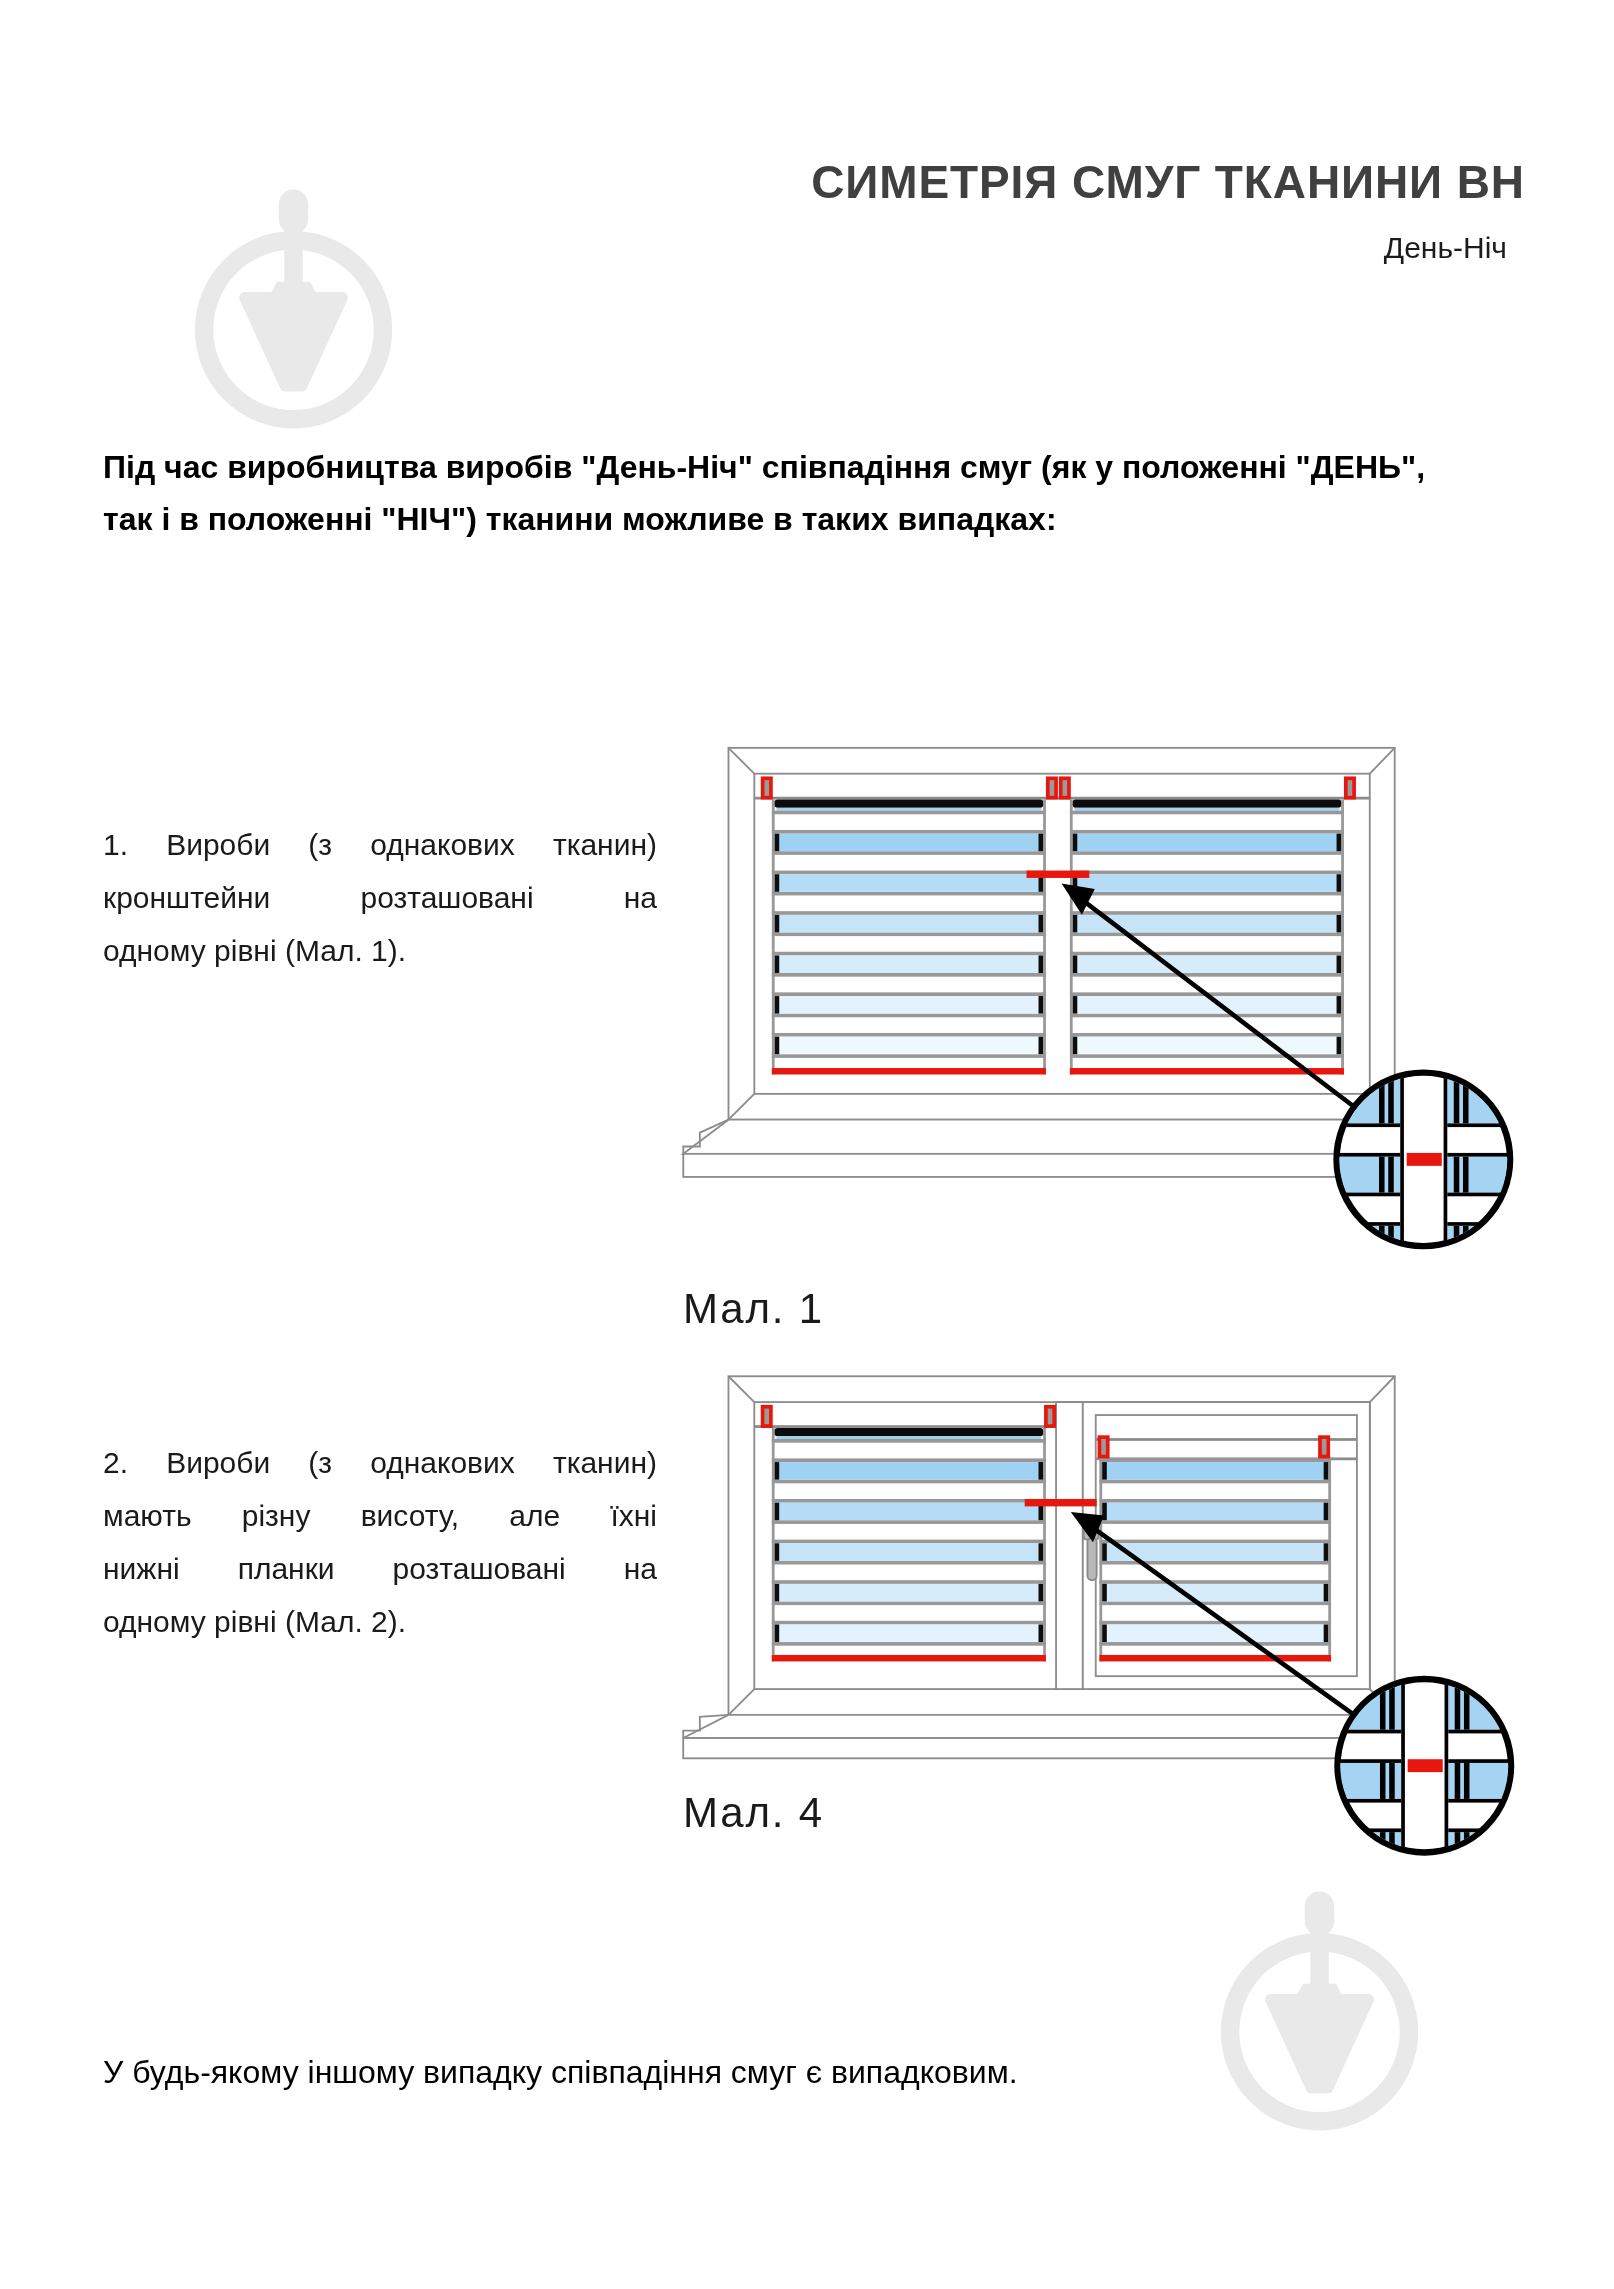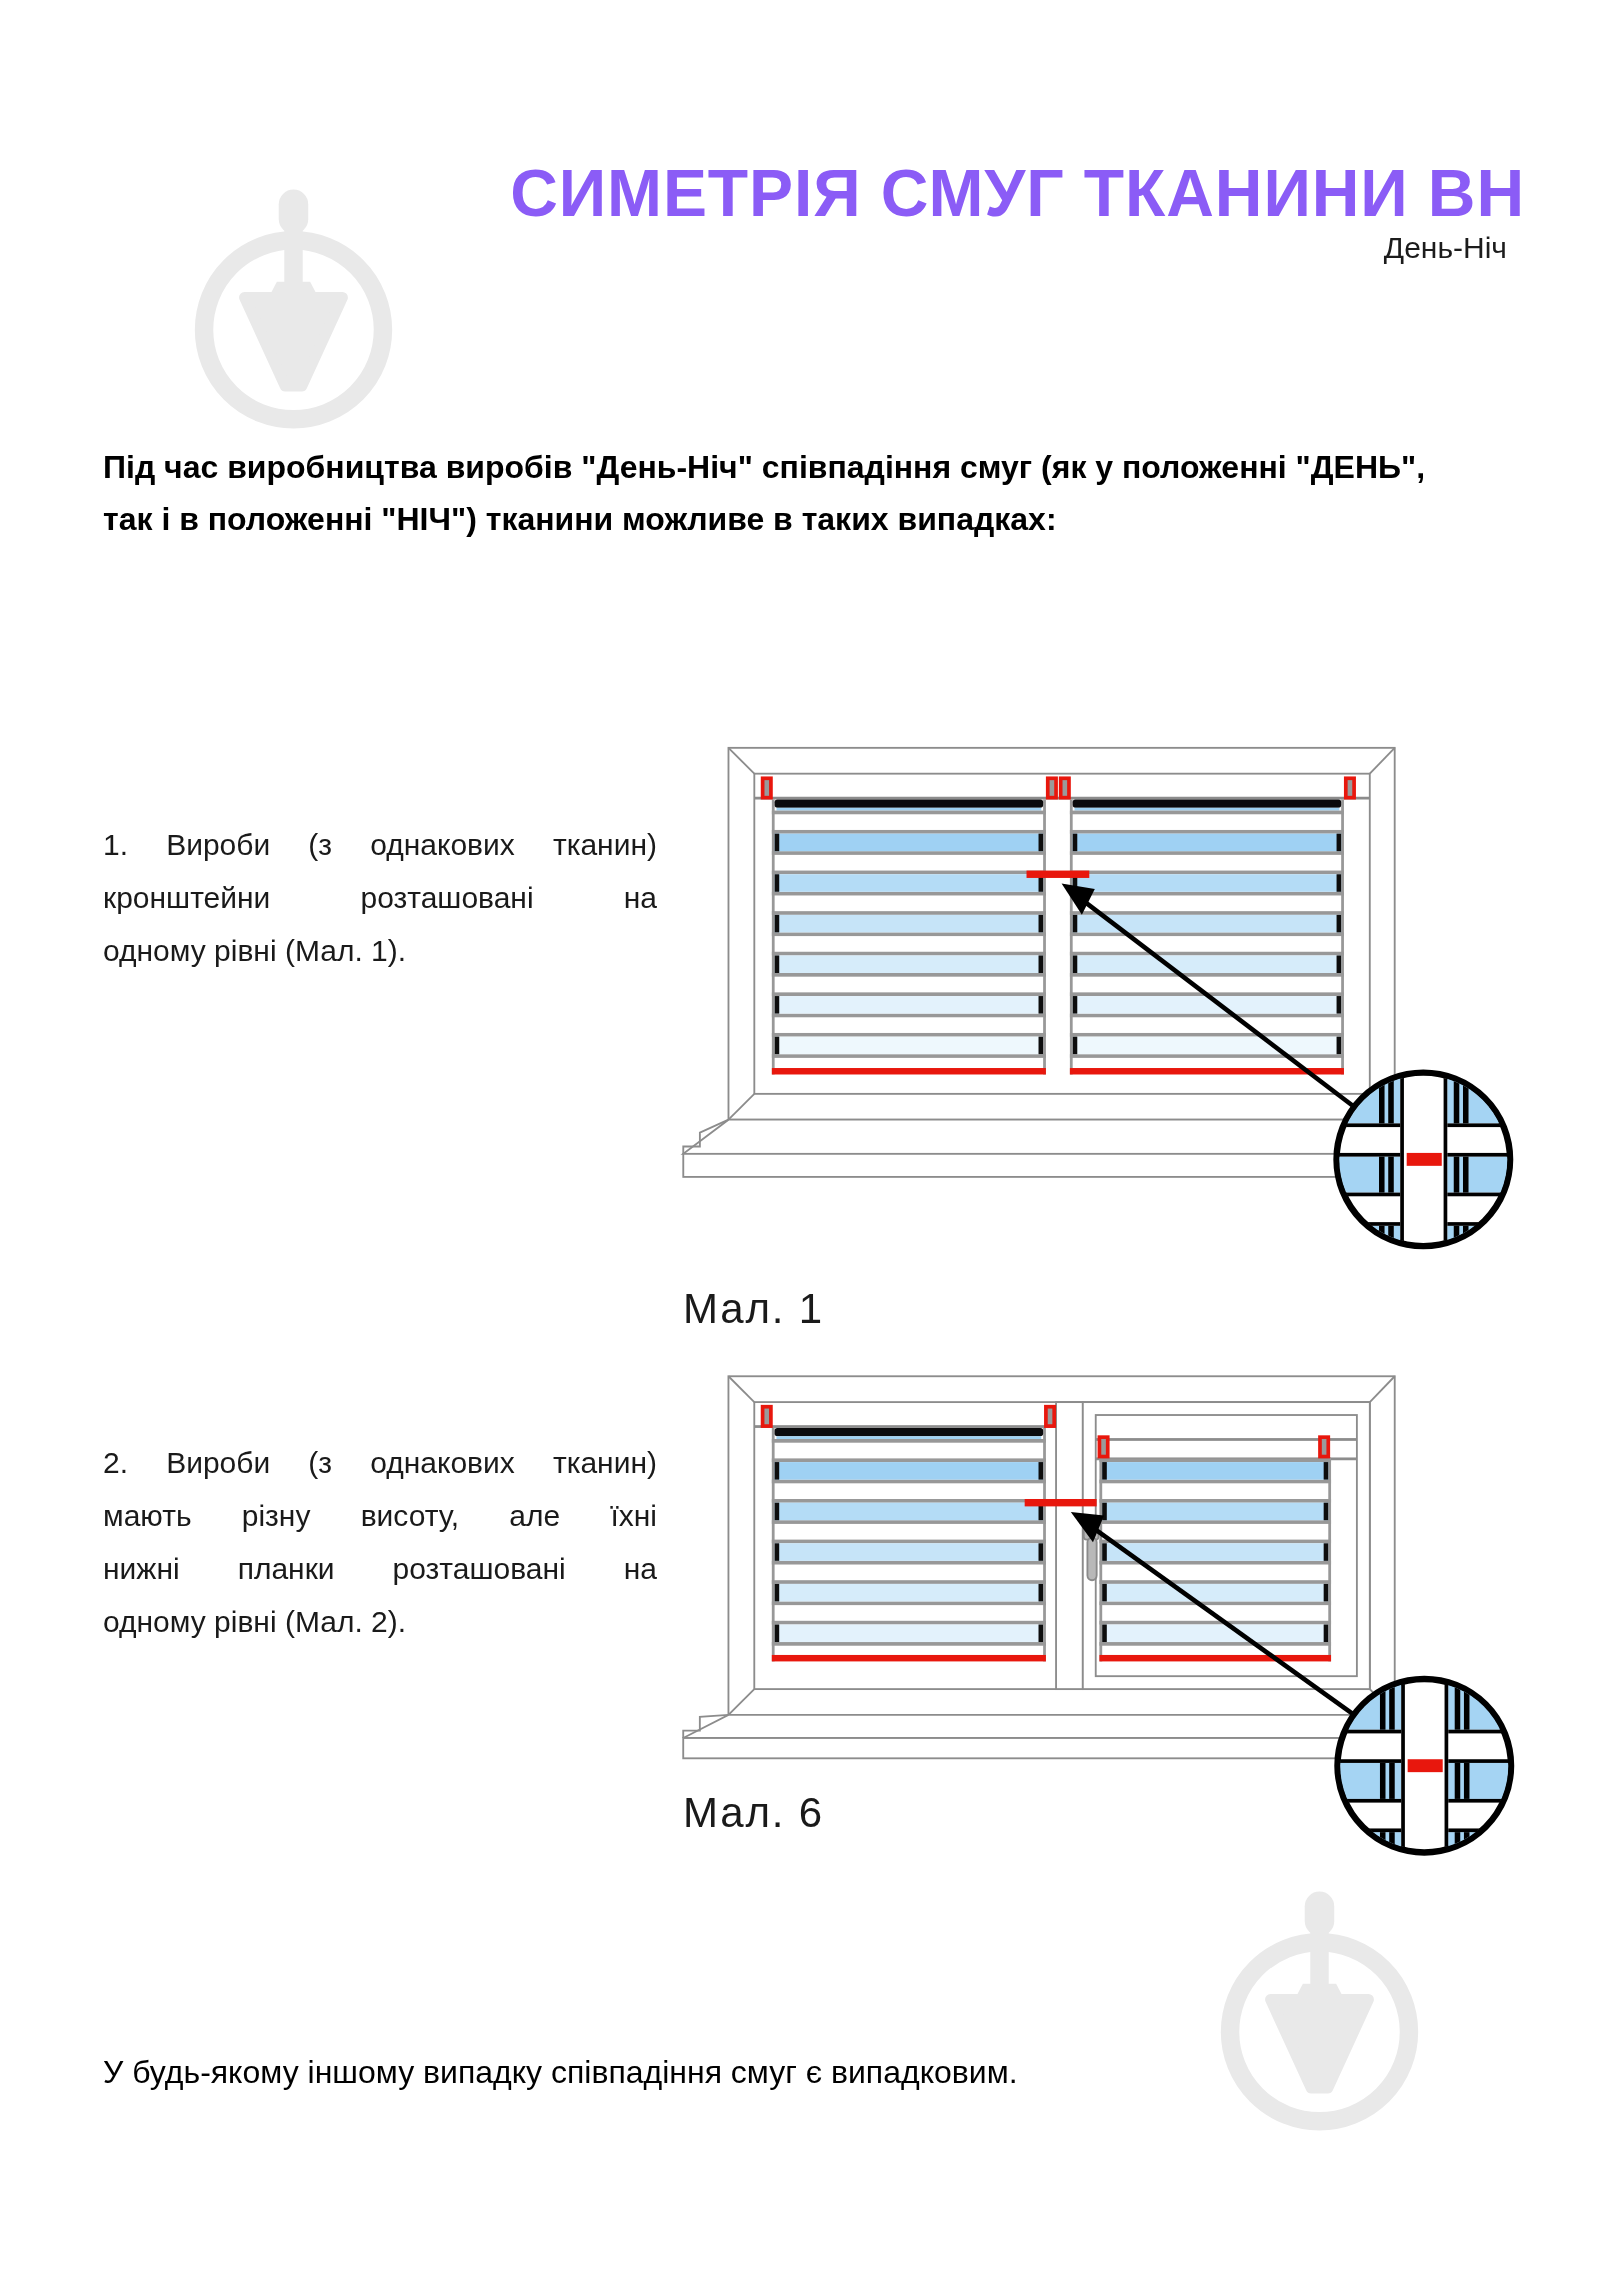--- a/index.html
+++ b/index.html
@@ -1,20 +1,20 @@
 <!DOCTYPE html>
 <html style="font-size:14.8px"><head>
 <meta charset="utf-8">
 <style>
   html,body{margin:0;padding:0;background:#fff;}
   .page{position:relative;width:1614px;height:2290px;background:#ffffff;overflow:hidden;
         font-family:"Liberation Sans",sans-serif;color:#111;}
   .abs{position:absolute;}
-  .title{right:89px;top:155px;font-size:66px;font-weight:800;letter-spacing:0.9px;
-         white-space:nowrap;color:#8b5cf6;}
+  .title{right:89px;top:155px;font-size:46px;font-weight:800;letter-spacing:0.9px;
+         white-space:nowrap;color:#404040;}
   .subtitle{right:107px;top:231px;font-size:30px;font-weight:400;color:#1c1c1c;}
   .intro{left:103px;top:441px;width:1412px;font-size:32px;font-weight:700;
          line-height:52px;color:#000;}
   .sectiontext{left:103px;width:554px;font-size:30px;font-weight:400;color:#1a1a1a;
                line-height:53px;}
   .sectiontext .just{text-align:justify;text-align-last:justify;}
   .sec1{top:818px;}
   .sec2{top:1436px;}
   .caption{font-size:42px;font-weight:400;color:#1a1a1a;letter-spacing:1.8px;}
   .cap1{left:683px;top:1285px;}
@@ -356,21 +356,21 @@
           <rect x="765" y="505" width="6" height="22"></rect>
             <rect x="775" y="505" width="6" height="22"></rect>
           <rect x="846" y="505" width="6" height="22"></rect>
             <rect x="856" y="505" width="6" height="22"></rect>
         </g>
         <rect x="795" y="426" width="38" height="14" fill="#e8170d"></rect>
       </g>
     </g>
   </svg>
 
-  <div class="abs caption cap2">Мал. 6</div>
+  <div class="abs caption cap2">Мал. 4</div>
 
   <div class="abs footerline">У будь-якому іншому випадку співпадіння смуг є випадковим.</div>
 
   <svg class="abs" style="left:1215px;top:1887px;" width="209" height="249" viewBox="0 0 226 270">
     <g fill="#e9e9e9" stroke="none">
       <circle cx="113" cy="157" r="97" fill="none" stroke="#e9e9e9" stroke-width="20"></circle>
       <rect x="97" y="5" width="32" height="48" rx="16"></rect>
       <rect x="103" y="40" width="20" height="68"></rect>
       <polygon points="95,105 131,105 140,122 86,122"></polygon>
       <path d="M60,122 L166,122 L122,218 L104,218 Z" stroke="#e9e9e9" stroke-width="12" stroke-linejoin="round"></path>

